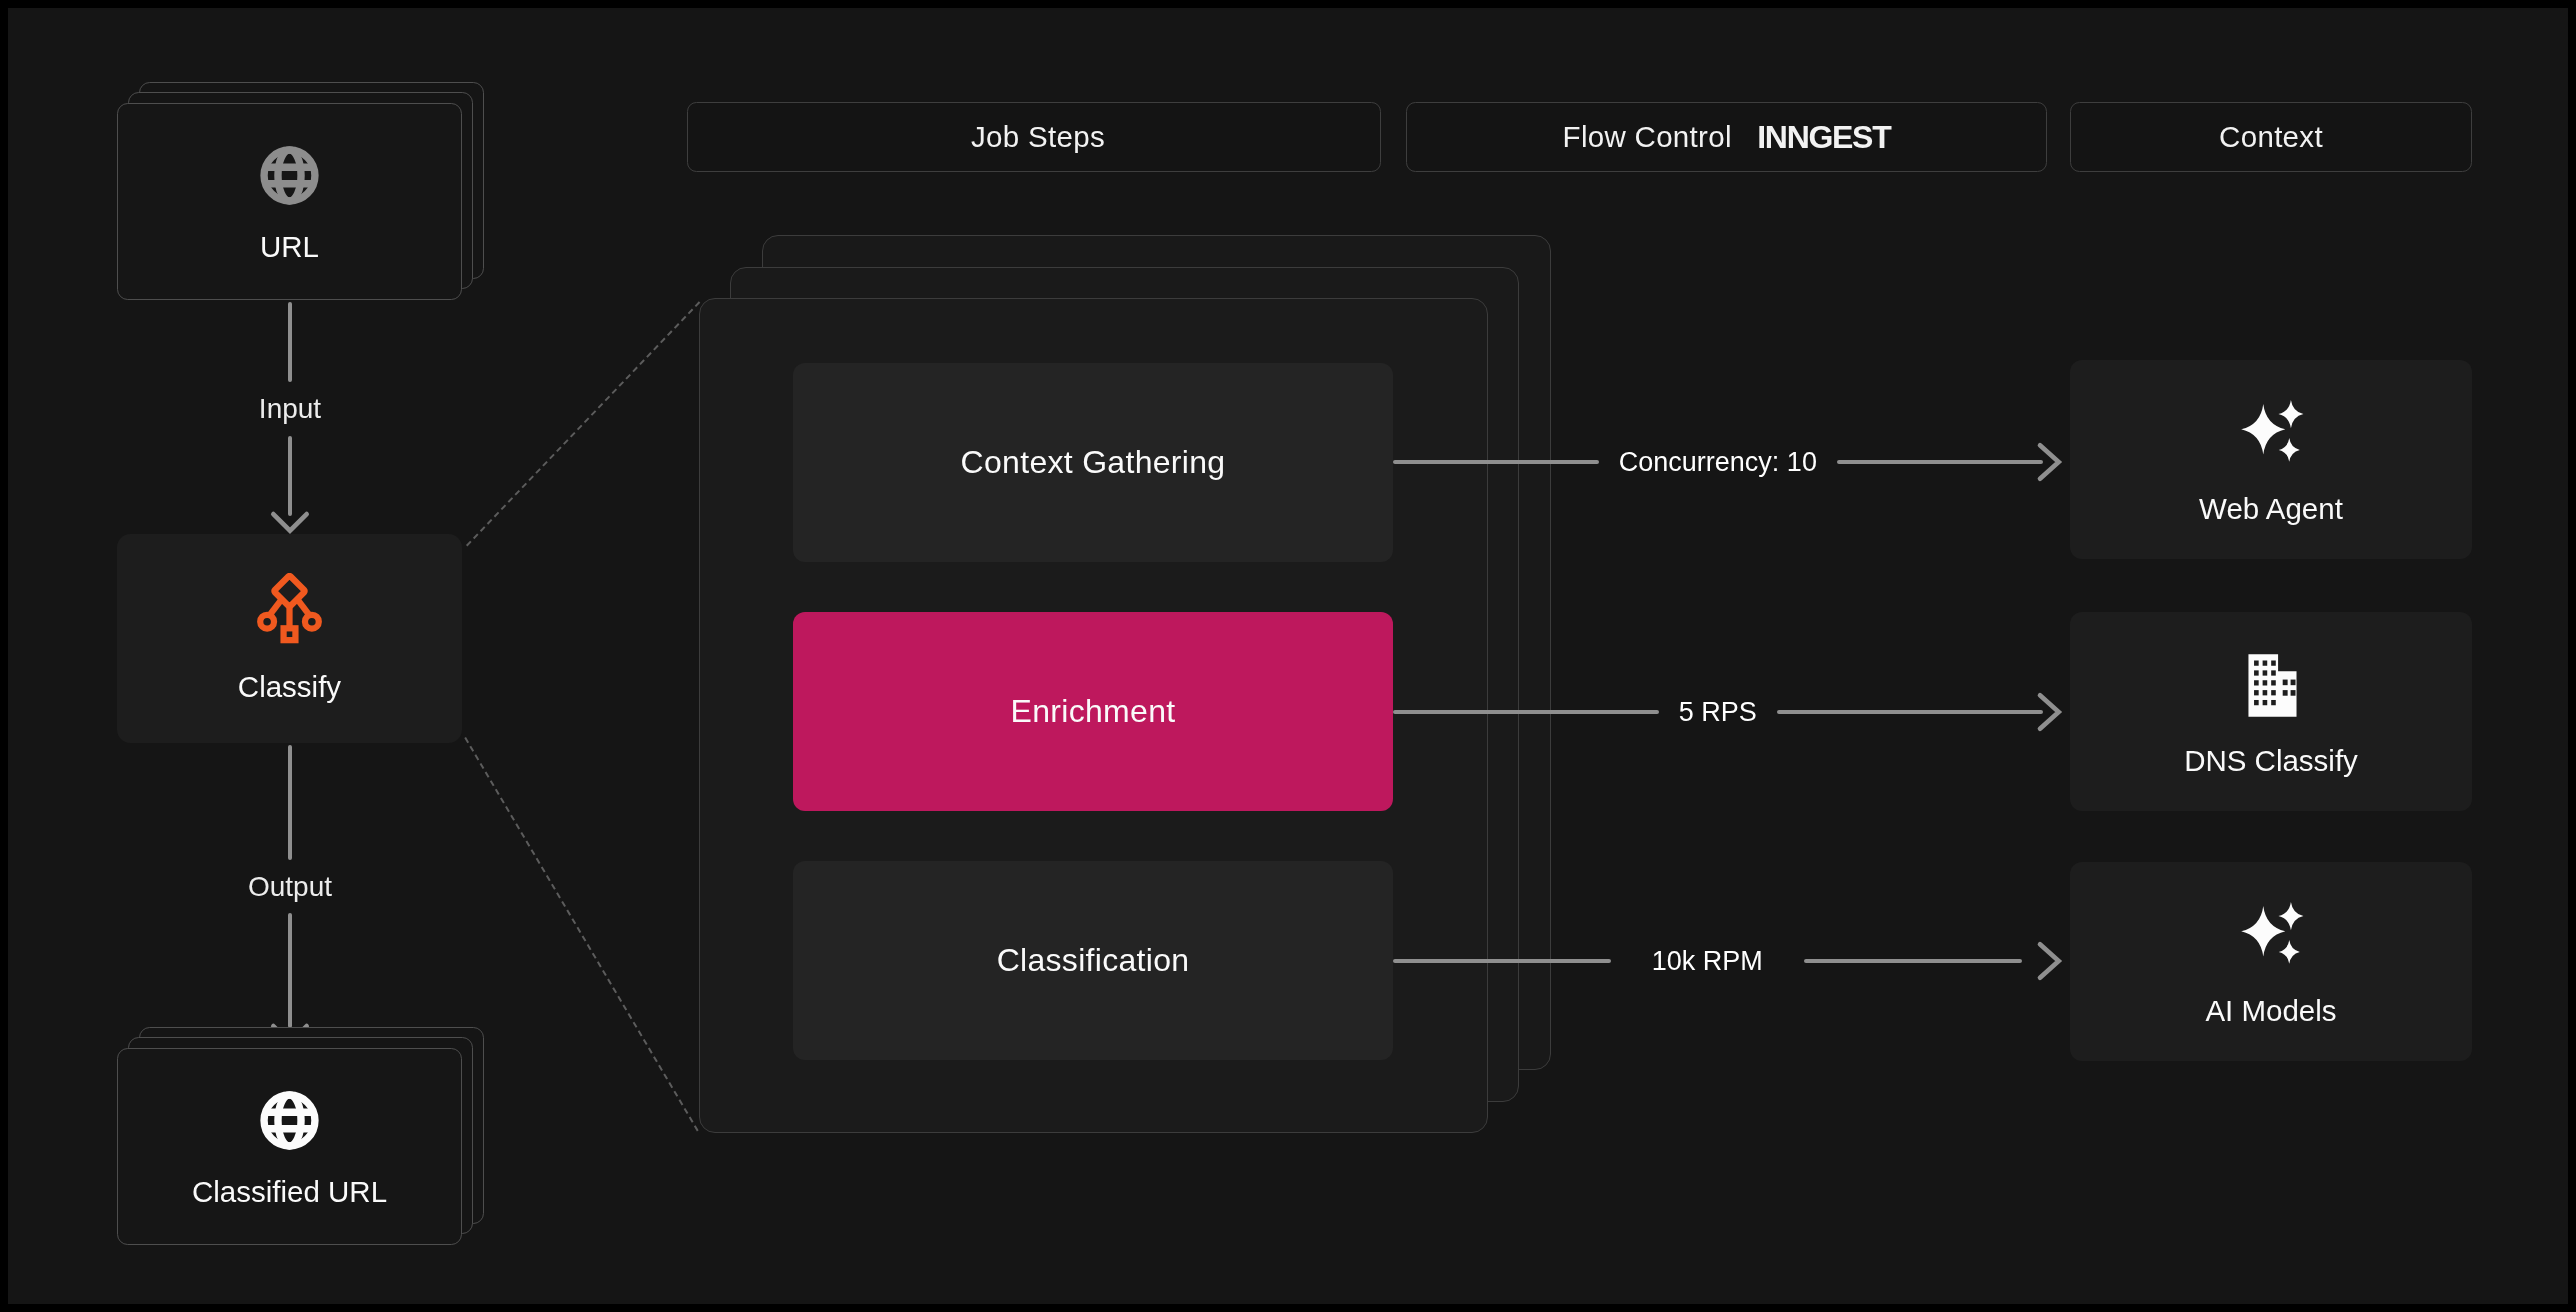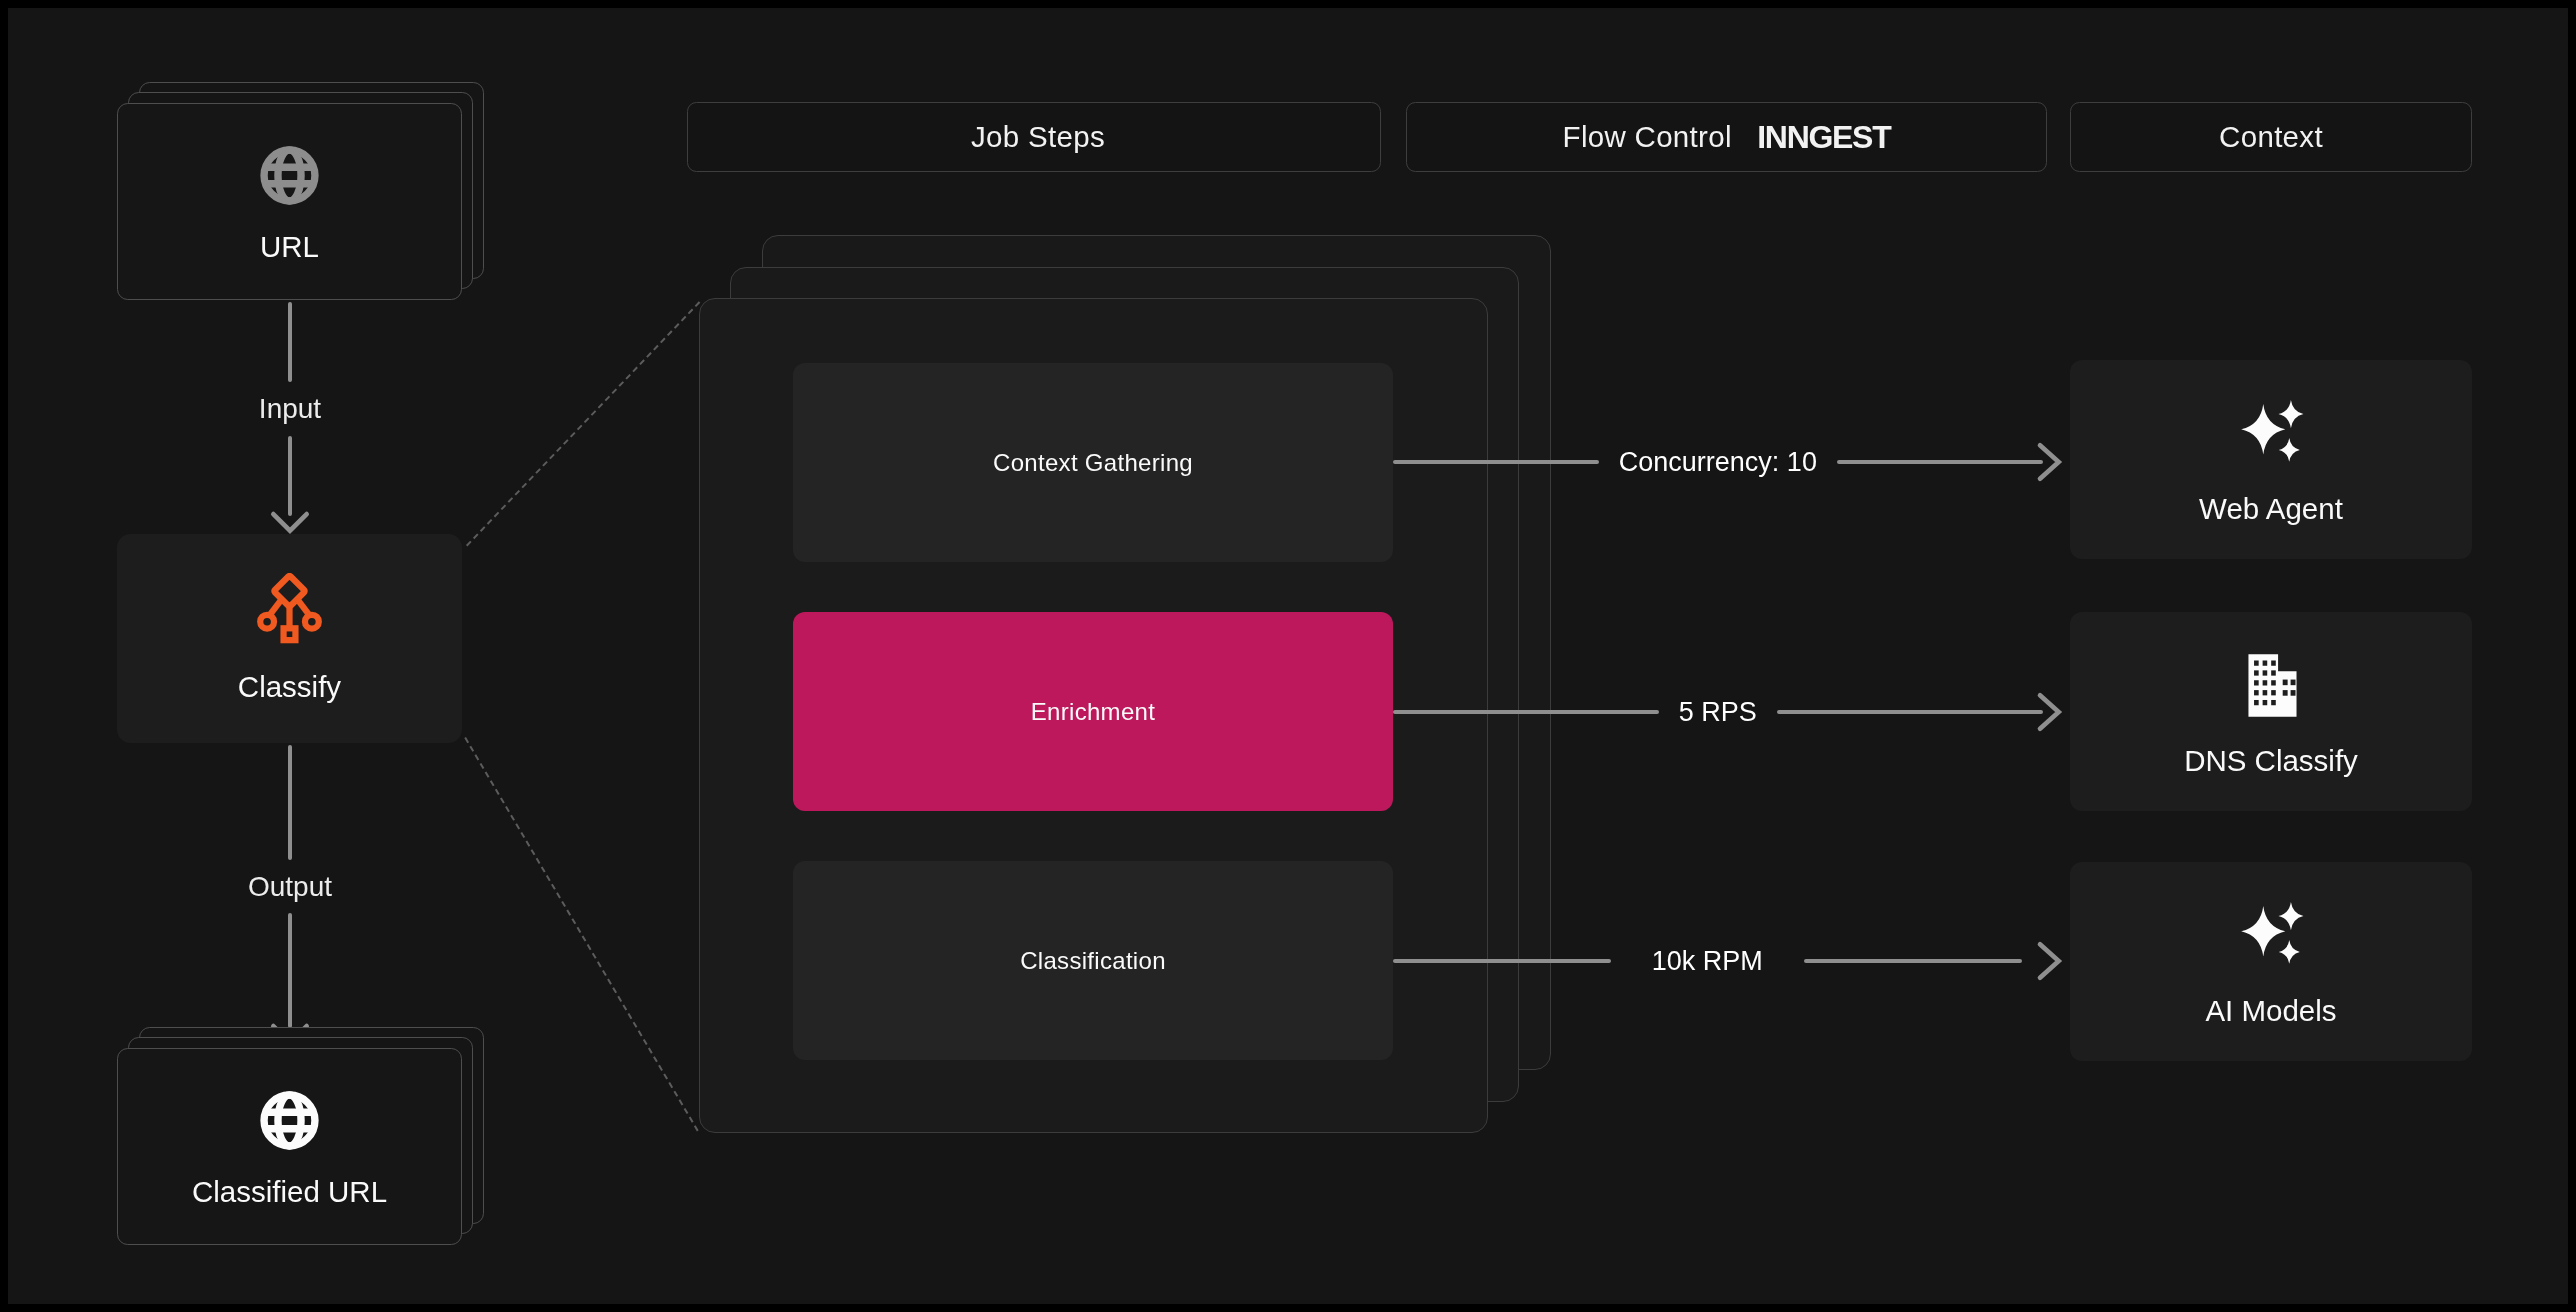--- a/index.html
+++ b/index.html
@@ -35,21 +35,21 @@
   }
   #panel-back  { left: 754px; top: 227px; }
   #panel-mid   { left: 722px; top: 259px; background: #1a1a1a; }
   #panel-front { left: 691px; top: 290px; background: #1b1b1b; }
 
   
   .step {
     position: absolute; left: 785px; width: 600px; height: 199px;
     border-radius: 12px; background: #242424; z-index: 3;
     display: flex; align-items: center; justify-content: center;
-    font-size: 24px; color: #fafafa; letter-spacing: 0.3px;
+    font-size: 32px; color: #fafafa; letter-spacing: 0.3px;
   }
   #step-1 { top: 355px; }
   #step-2 { top: 604px; background: #be185d; }
   #step-3 { top: 853px; }
 
   
   .harrow {
     position: absolute; left: 1385px; width: 671px; height: 44px;
     display: flex; align-items: center; z-index: 4;
   }

